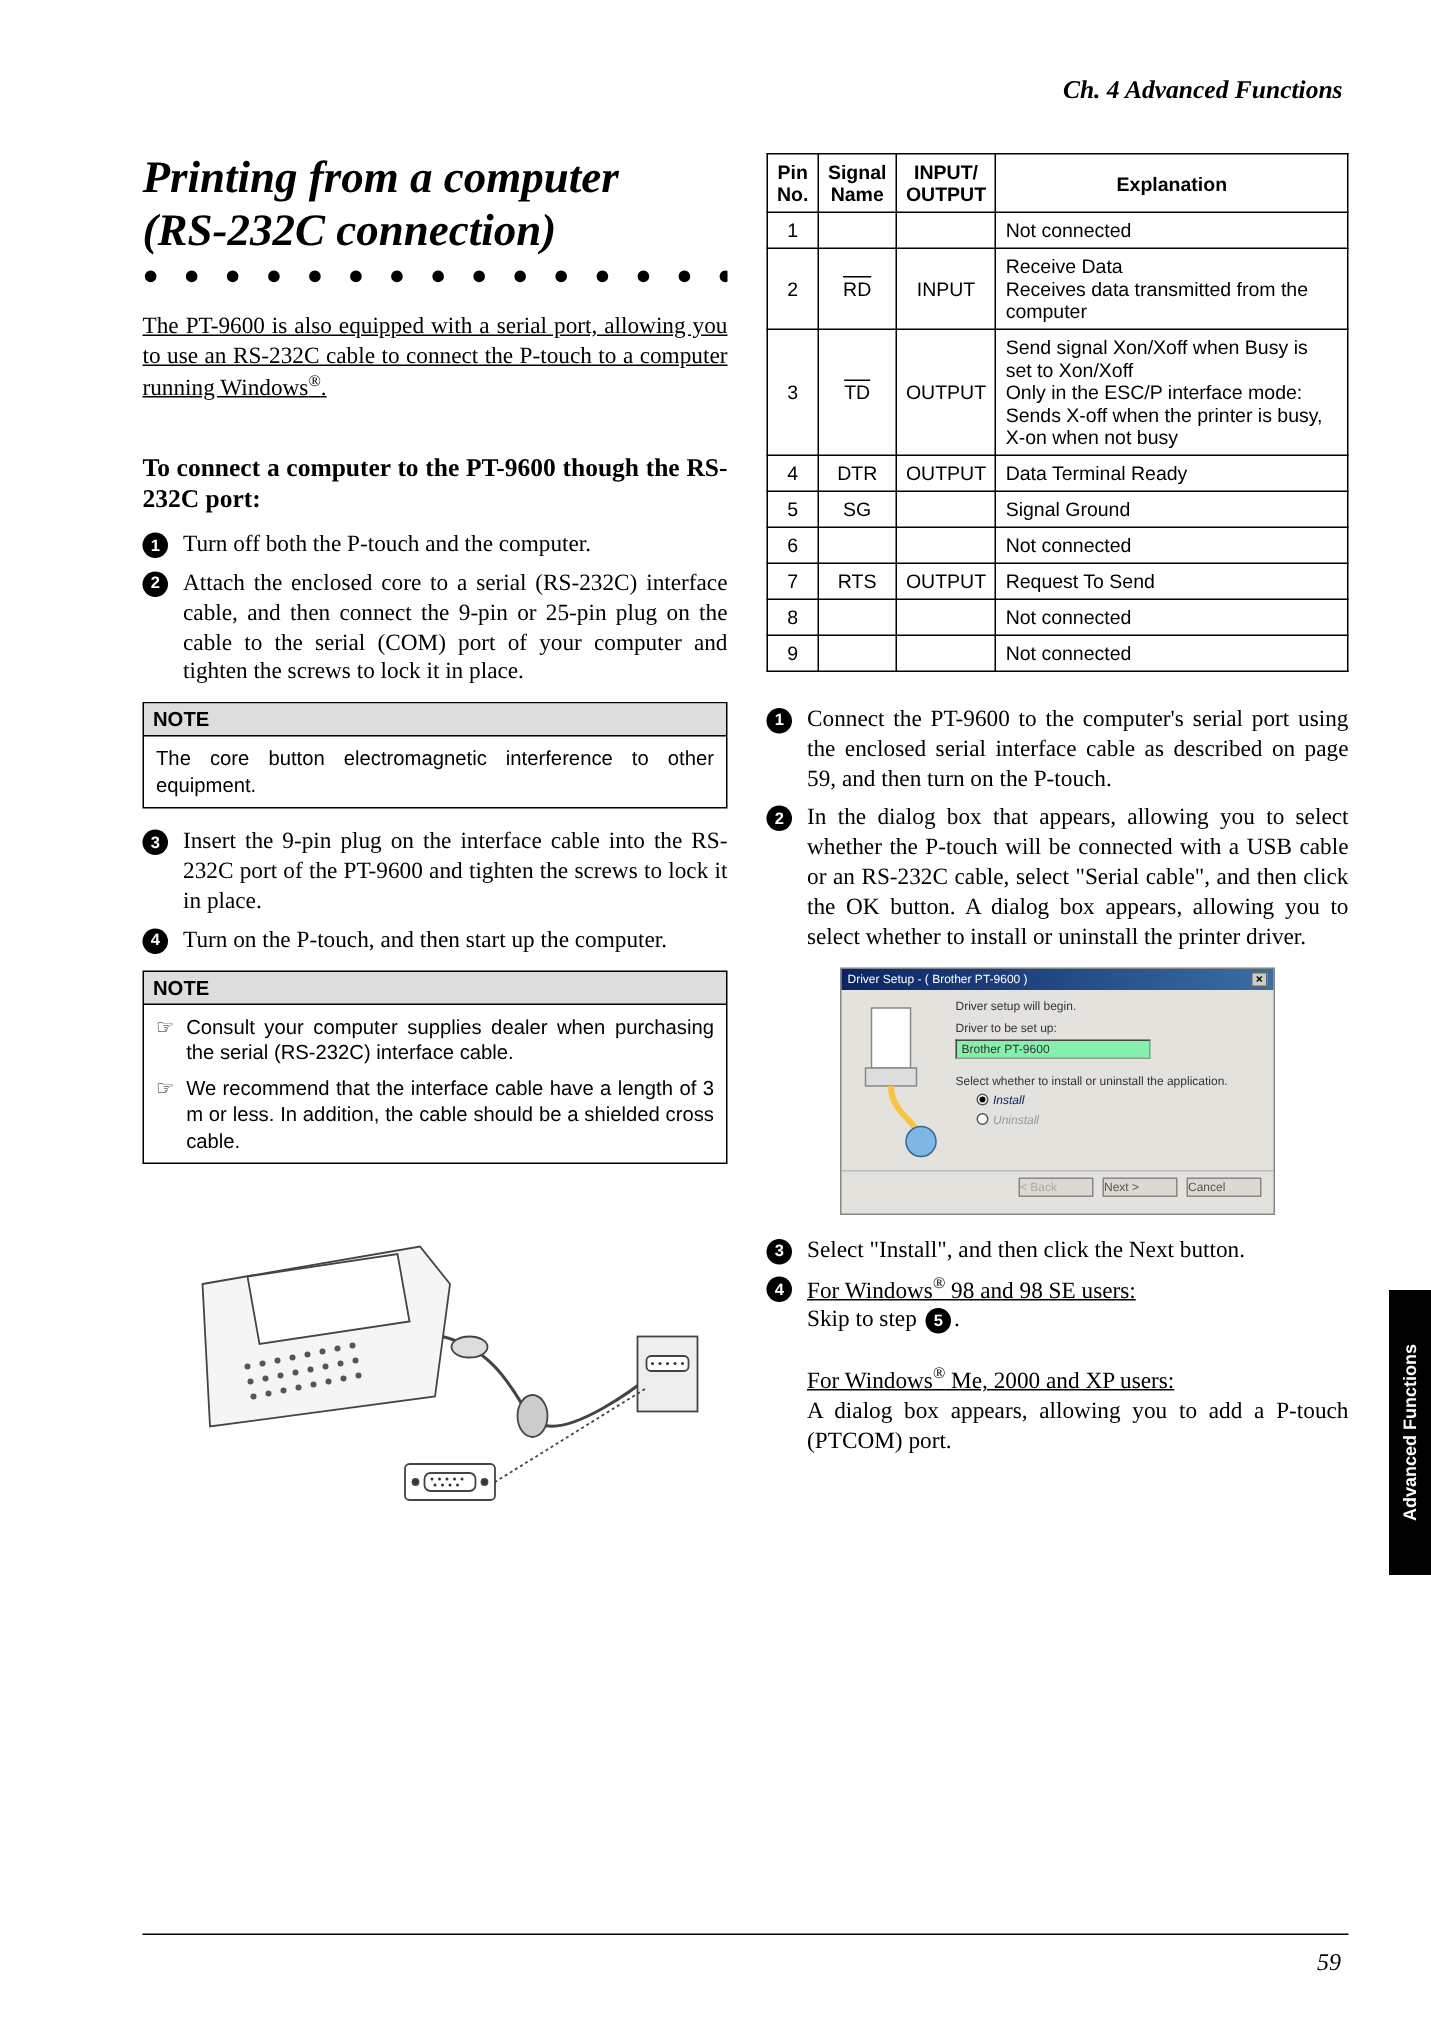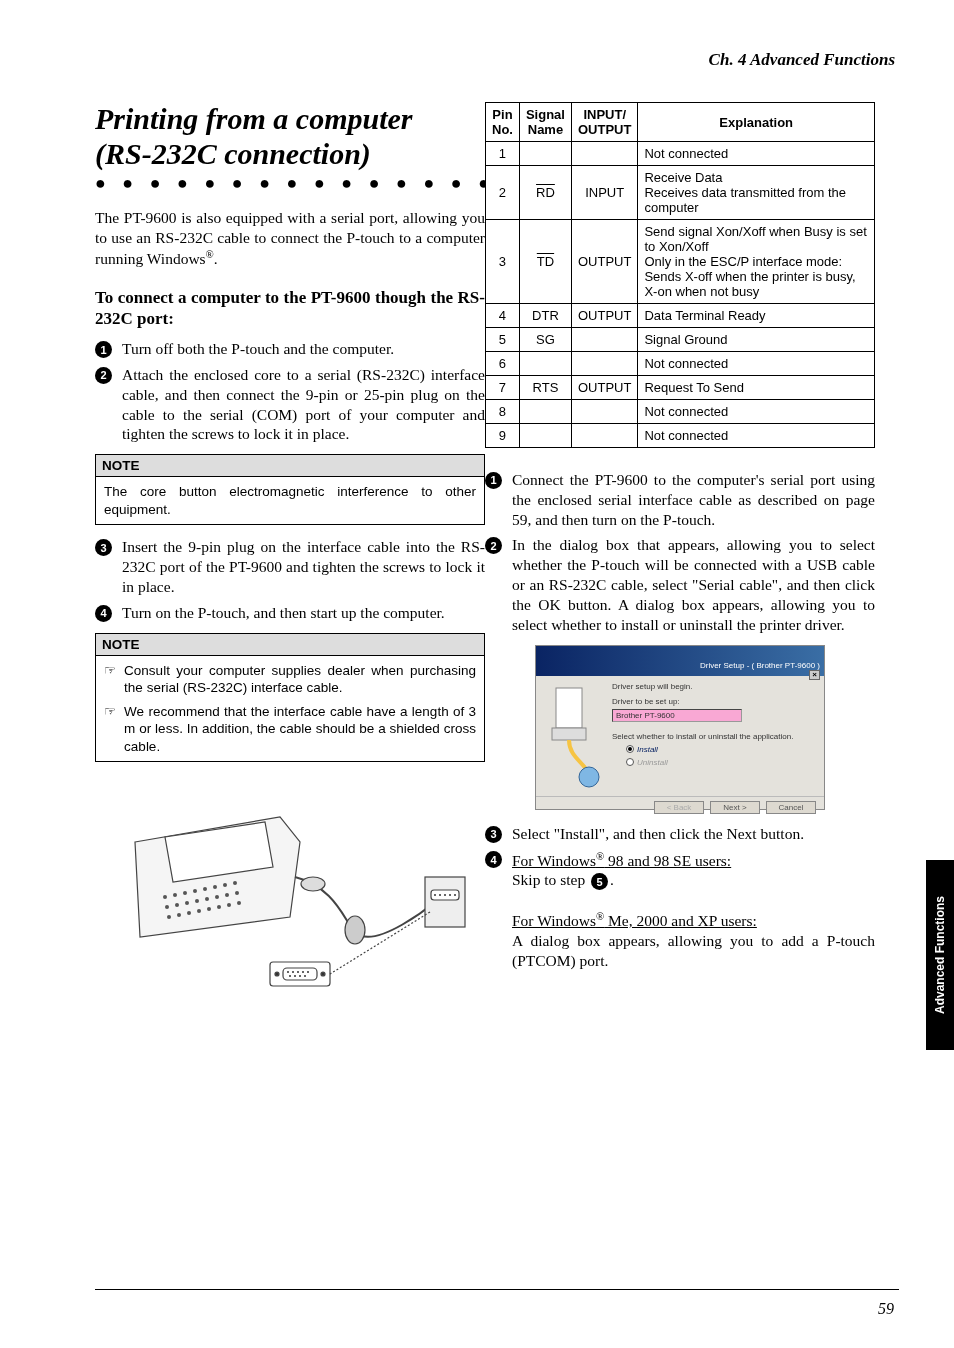--- a/index.html
+++ b/index.html
@@ -15,20 +15,21 @@
   .chapter-header {
     text-align: right;
     font-style: italic;
     font-weight: bold;
     font-size: 17px;
     margin-bottom: 32px;
     padding-right: 4px;
   }
   .columns {
     display: flex;
+    gap: 26px;
   }
   .col { width: 390px; }
   .section-title {
     font-size: 30px;
     font-weight: bold;
     font-style: italic;
     line-height: 1.15;
     margin-bottom: 0;
   }
   .dots {
@@ -36,21 +37,22 @@
     letter-spacing: 6px;
     margin-top: 2px;
     margin-bottom: 14px;
     white-space: nowrap;
     overflow: hidden;
   }
   .body-text {
     font-size: 15.5px;
     text-align: justify;
     line-height: 1.28;
-    margin-bottom: 18px;
+    margin-bottom: 32px;
+    text-decoration: underline;
   }
   .sup { vertical-align: super; font-size: 0.7em; }
   .subheading {
     font-size: 17px;
     font-weight: bold;
     margin-bottom: 10px;
     line-height: 1.25;
   }
   .subheading.just { text-align: justify; }
   .step-list { list-style: none; margin-bottom: 10px; }
@@ -133,55 +135,54 @@
     background: #e4e2dc;
     font-family: Arial, sans-serif;
     font-size: 8px;
     position: relative;
   }
   .screenshot .titlebar {
     height: 14px;
     background: linear-gradient(to right, #0a2463, #3a6ea5);
     color: #fff;
     font-size: 8px;
-    padding: 15px 4px;
+    padding: 1px 4px;
     display: flex;
     justify-content: space-between;
-    align-items: flex-end;
-    flex-direction: column;
+    align-items: center;
   }
   .screenshot .titlebar .closebtn {
     background: #ccc; color: #000; width: 11px; height: 10px;
     display: flex; align-items: center; justify-content: center;
     border: 1px solid #666; font-weight: bold; font-size: 8px;
   }
   .screenshot .content {
     display: flex;
     padding: 6px 8px 4px 8px;
     gap: 8px;
     height: 120px;
   }
   .screenshot .shleft { width: 60px; position: relative; }
   .screenshot .shright { flex: 1; color: #333; }
   .screenshot .shright .line { margin-bottom: 3px; }
   .screenshot .shright .inset {
-    border: 1px inset #999; padding: 1px 3px; background: #f9a8d4;
+    border: 1px inset #999; padding: 1px 3px; background: #86efac;
     display: inline-block; min-width: 130px;
   }
   .screenshot .radio { display: flex; align-items: center; gap: 3px; margin-left: 14px; margin-top: 4px; color: #0a2463; font-size: 8px; font-style: italic; }
   .screenshot .radio .dot { width: 8px; height: 8px; border: 1px solid #555; border-radius: 50%; background: #fff; display: flex; align-items: center; justify-content: center; }
   .screenshot .radio .dot.filled::after { content: ""; width: 4px; height: 4px; background: #000; border-radius: 50%; display: block; }
   .screenshot .radio.dim { color: #9a9a9a; }
   .screenshot .buttons {
     display: flex; justify-content: flex-end; gap: 6px;
     padding: 4px 8px; border-top: 1px solid #bbb;
   }
   .screenshot .btn {
     border: 1px solid #888; background: #ddd9d0; padding: 1px 0;
-    width: 50px; text-align: center; color: #555; font-size: 8px;
+    width: 50px; text-align: left; color: #555; font-size: 8px;
   }
   .screenshot .btn.dim { color: #aaa; }
   .side-tab {
     position: absolute;
     right: 0;
     top: 860px;
     width: 28px;
     height: 190px;
     background: #000;
     color: #fff;

